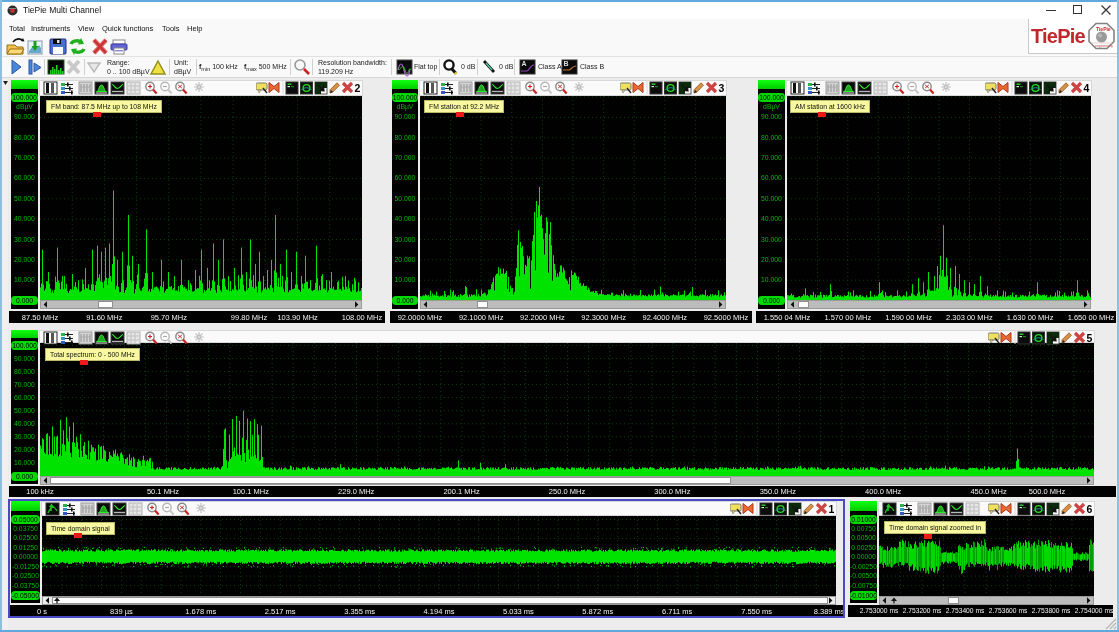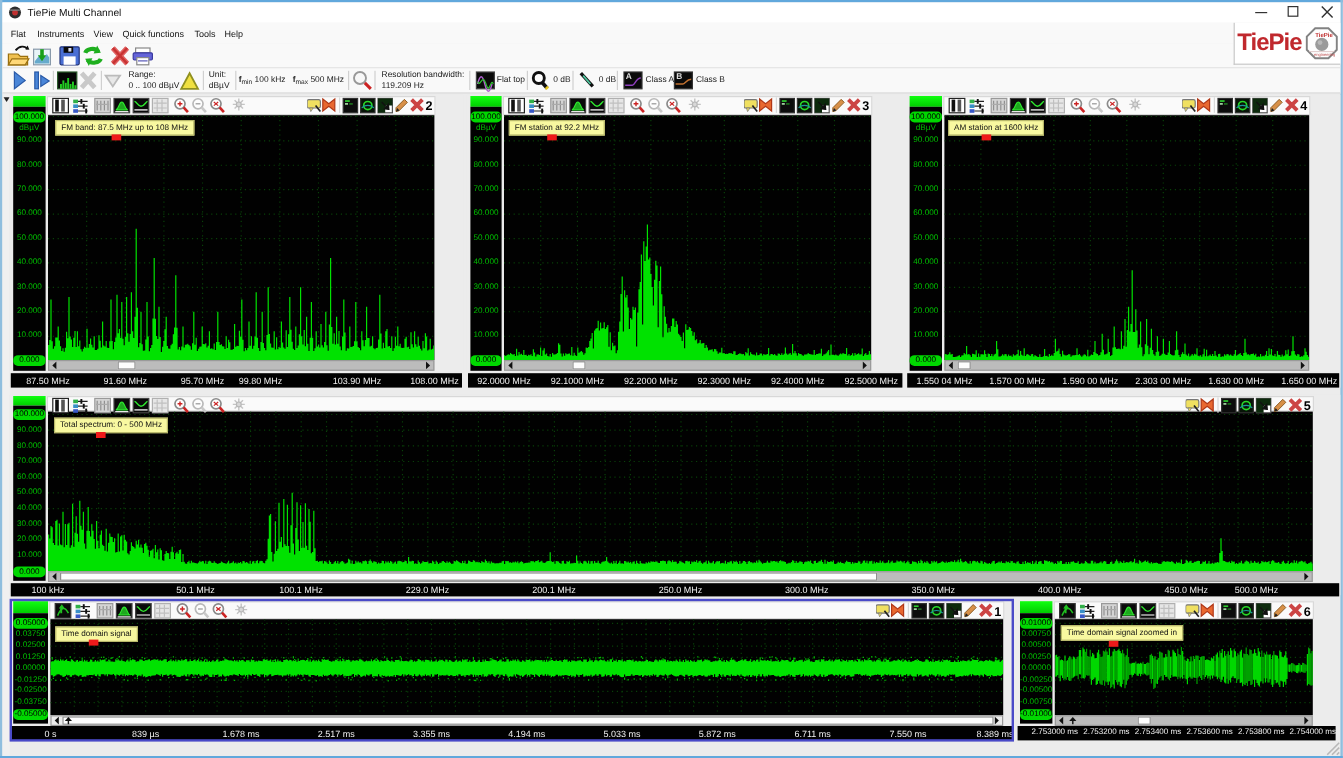--- a/index.html
+++ b/index.html
@@ -25,21 +25,21 @@
     <circle cx="5.5" cy="5.5" r="2.4" fill="#c03030"></circle>
     <path d="M1.5 3.5L9.5 3.5" stroke="#888" stroke-width="1"></path>
   </svg>
 <div class="abs" style="left:23px;top:5px;font-size:8.5px;color:#111">TiePie Multi Channel</div>
 <div class="abs" style="left:1046px;top:10px;width:10px;height:1.2px;background:#333"></div>
 <div class="abs" style="left:1073px;top:5px;width:9px;height:9px;border:1.1px solid #333"></div>
 <svg class="abs" style="left:1100px;top:4px" width="12" height="12">
     <path d="M1.5 1.5L10.5 10.5M10.5 1.5L1.5 10.5" stroke="#333" stroke-width="1.2"></path>
   </svg>
 <div class="abs" style="left:2px;top:19px;width:1115px;height:17px;background:#f9f9f9"></div>
-<div class="abs mitem" style="left:9px;top:24px">Flat</div>
+<div class="abs mitem" style="left:9px;top:24px">Total</div>
 <div class="abs mitem" style="left:31px;top:24px">Instruments</div>
 <div class="abs mitem" style="left:78px;top:24px">View</div>
 <div class="abs mitem" style="left:102px;top:24px">Quick functions</div>
 <div class="abs mitem" style="left:162px;top:24px">Tools</div>
 <div class="abs mitem" style="left:187px;top:24px">Help</div>
 <div class="abs" style="left:2px;top:36px;width:1115px;height:21px;background:#f9f9f9;border-bottom:1px solid #e2e2e2"></div>
 <div class="abs" style="left:2px;top:57px;width:1115px;height:21px;background:#f9f9f9;border-bottom:1px solid #d6d6d6"></div>
 <svg class="abs" style="left:5px;top:37px" width="130" height="19">
     <path d="M2 8h8l2 2h6v7H2z" fill="#f0c050" stroke="#9a7010" stroke-width="1"></path>
     <path d="M2 17l3-5h14l-3 5z" fill="#ffd878" stroke="#9a7010" stroke-width="1"></path>
@@ -169,21 +169,21 @@
     <svg width="322" height="7" style="position:absolute;left:0;top:0">
       <path d="M6 0.2999999999999998L2.6 3.5L6 6.7z" fill="#111"></path>
       <path d="M314 0.2999999999999998L317.4 3.5L314 6.7z" fill="#111"></path>
     </svg>
     <div class="abs" style="left:57px;top:0px;width:15px;height:7px;background:#fdfdfd;border:1px solid #909090"></div>
   </div>
 <div class="abs" style="left:9px;top:311px;width:376px;height:12px;background:#010101">
     <div class="xlab" style="left:31.0px;top:2px;font-size:7.5px">87.50 MHz</div>
     <div class="xlab" style="left:95.4px;top:2px;font-size:7.5px">91.60 MHz</div>
     <div class="xlab" style="left:159.8px;top:2px;font-size:7.5px">95.70 MHz</div>
-    <div class="xlab" style="left:208px;top:2px;font-size:7.5px">99.80 MHz</div>
+    <div class="xlab" style="left:240px;top:2px;font-size:7.5px">99.80 MHz</div>
     <div class="xlab" style="left:288.6px;top:2px;font-size:7.5px">103.90 MHz</div>
     <div class="xlab" style="left:353.0px;top:2px;font-size:7.5px">108.00 MHz</div>
   </div>
 <svg class="abs" style="left:41px;top:81px" width="220" height="14">
     <rect x="3" y="1" width="13" height="12" fill="#fff" stroke="#222"></rect>
     <rect x="5" y="2" width="3" height="10" fill="#111"></rect>
     <rect x="10" y="2" width="3" height="10" fill="#555"></rect>
     <rect x="20" y="2" width="4" height="3" fill="#30b048"></rect>
     <path d="M24 3.5h8" stroke="#222" stroke-width="1"></path>
     <rect x="26" y="1.5" width="1.6" height="4" fill="#111"></rect>

